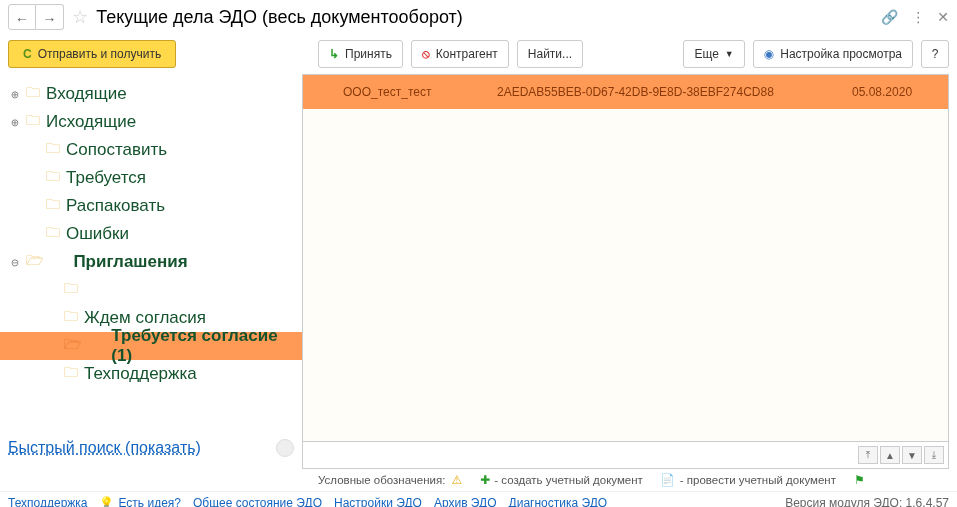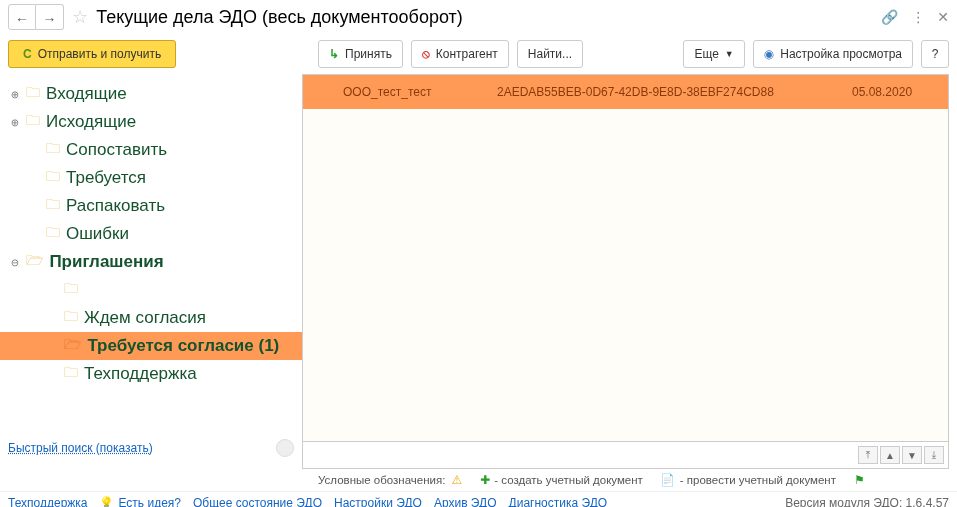--- a/index.html
+++ b/index.html
@@ -114,21 +114,21 @@
     text-align: center;
   }
   .tree-toggle.empty { visibility: hidden; }
   .folder {
     color: #e8b54a;
     margin: 0 6px 0 4px;
     font-size: 14px;
   }
   .folder-open { color: #e8b54a; }
   .tree-label { font-size: 17px; color: #14532d; }
-  .tree-item.bold .tree-label { font-weight: bold; }
+  .tree-item.bold .tree-label { font-weight: bold; margin-left: 24px; }
   .level-1 { padding-left: 8px; }
   .level-2 { padding-left: 28px; }
   .level-3 { padding-left: 46px; }
   .main {
     flex: 1;
     border: 1px solid #ccc;
     display: flex;
     flex-direction: column;
     margin-right: 8px;
     background: #fffdf8;
@@ -186,21 +186,21 @@
     font-size: 10px;
     color: #666;
     display: inline-flex;
     align-items: center;
     justify-content: center;
     cursor: pointer;
   }
   .sidebar-footer {
     margin-top: auto;
     padding: 8px 8px 0 8px;
-    font-size: 12px;
+    font-size: 16px;
   }
   .link {
     color: #1565c0;
     text-decoration: underline dotted;
     cursor: pointer;
   }
   .sidebar-footer-row {
     display: flex;
     align-items: center;
     gap: 6px;

